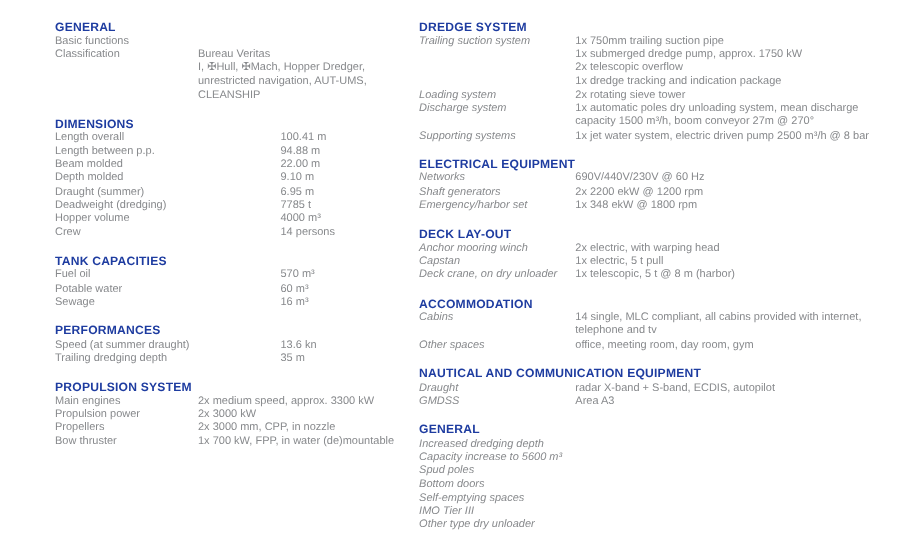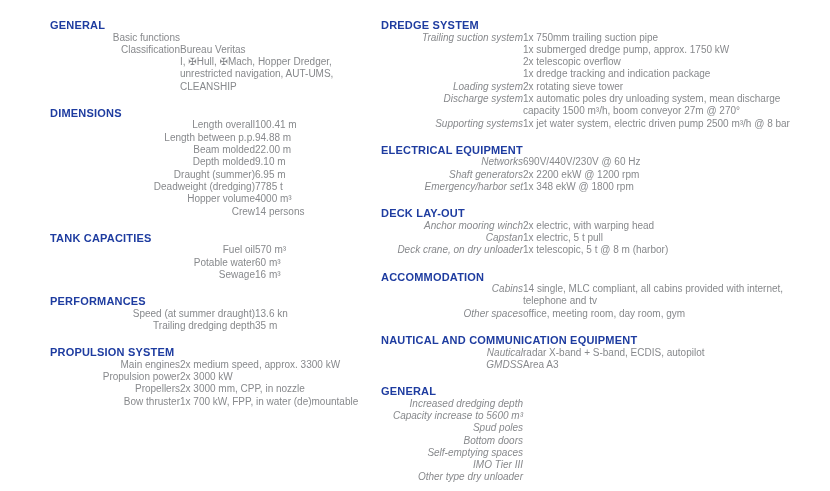--- a/index.html
+++ b/index.html
@@ -29,21 +29,21 @@
     font-size:11px;line-height:12.5px;font-weight:bold;
     letter-spacing:0.2px;
     color:var(--heading-color);
   }
   .row{
     display:flex;
     font-size:10px;line-height:12.3px;
     color:var(--body-color);
     white-space:nowrap;
   }
-  .label{flex-shrink:0;text-align:right;}
+  .label{flex-shrink:0;}
   .label.narrow{flex-basis:130px;}
   .label.wide{flex-basis:205px;}
   .label.std{flex-basis:142px;font-style:italic;}
   .value{flex:1;}
 </style>
 </head>
 <body>
 
 <div class="page">
   <div class="col col-left">
@@ -227,21 +227,21 @@
           <span class="value">telephone and tv</span>
         </div>
         <div class="row">
           <span class="label std">Other spaces</span>
           <span class="value">office, meeting room, day room, gym</span>
         </div>
       </section>
       <section class="section">
         <h3 class="section-title">NAUTICAL AND COMMUNICATION EQUIPMENT</h3>
         <div class="row">
-          <span class="label std">Nautical</span>
+          <span class="label std">Draught</span>
           <span class="value">radar X-band + S-band, ECDIS, autopilot</span>
         </div>
         <div class="row">
           <span class="label std">GMDSS</span>
           <span class="value">Area A3</span>
         </div>
       </section>
       <section class="section">
         <h3 class="section-title">GENERAL</h3>
         <div class="row">

